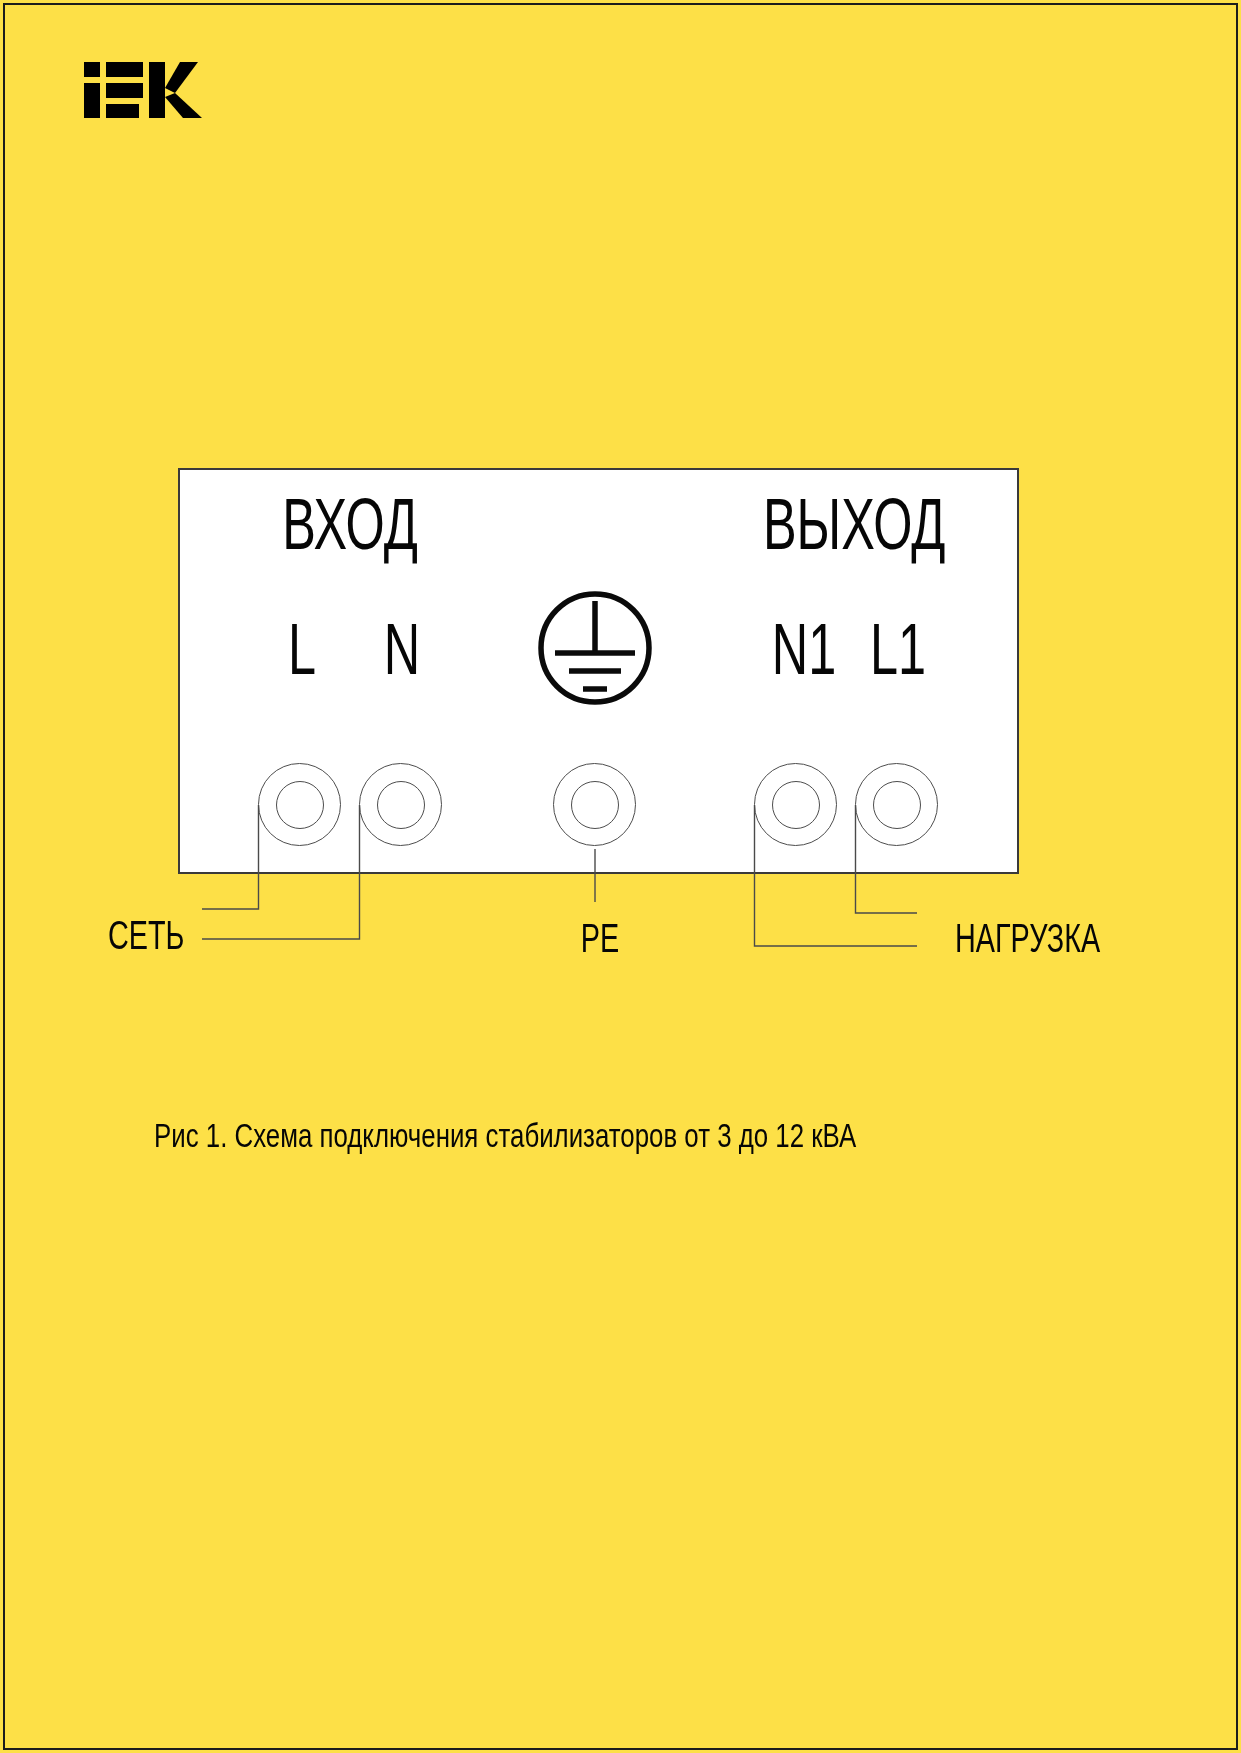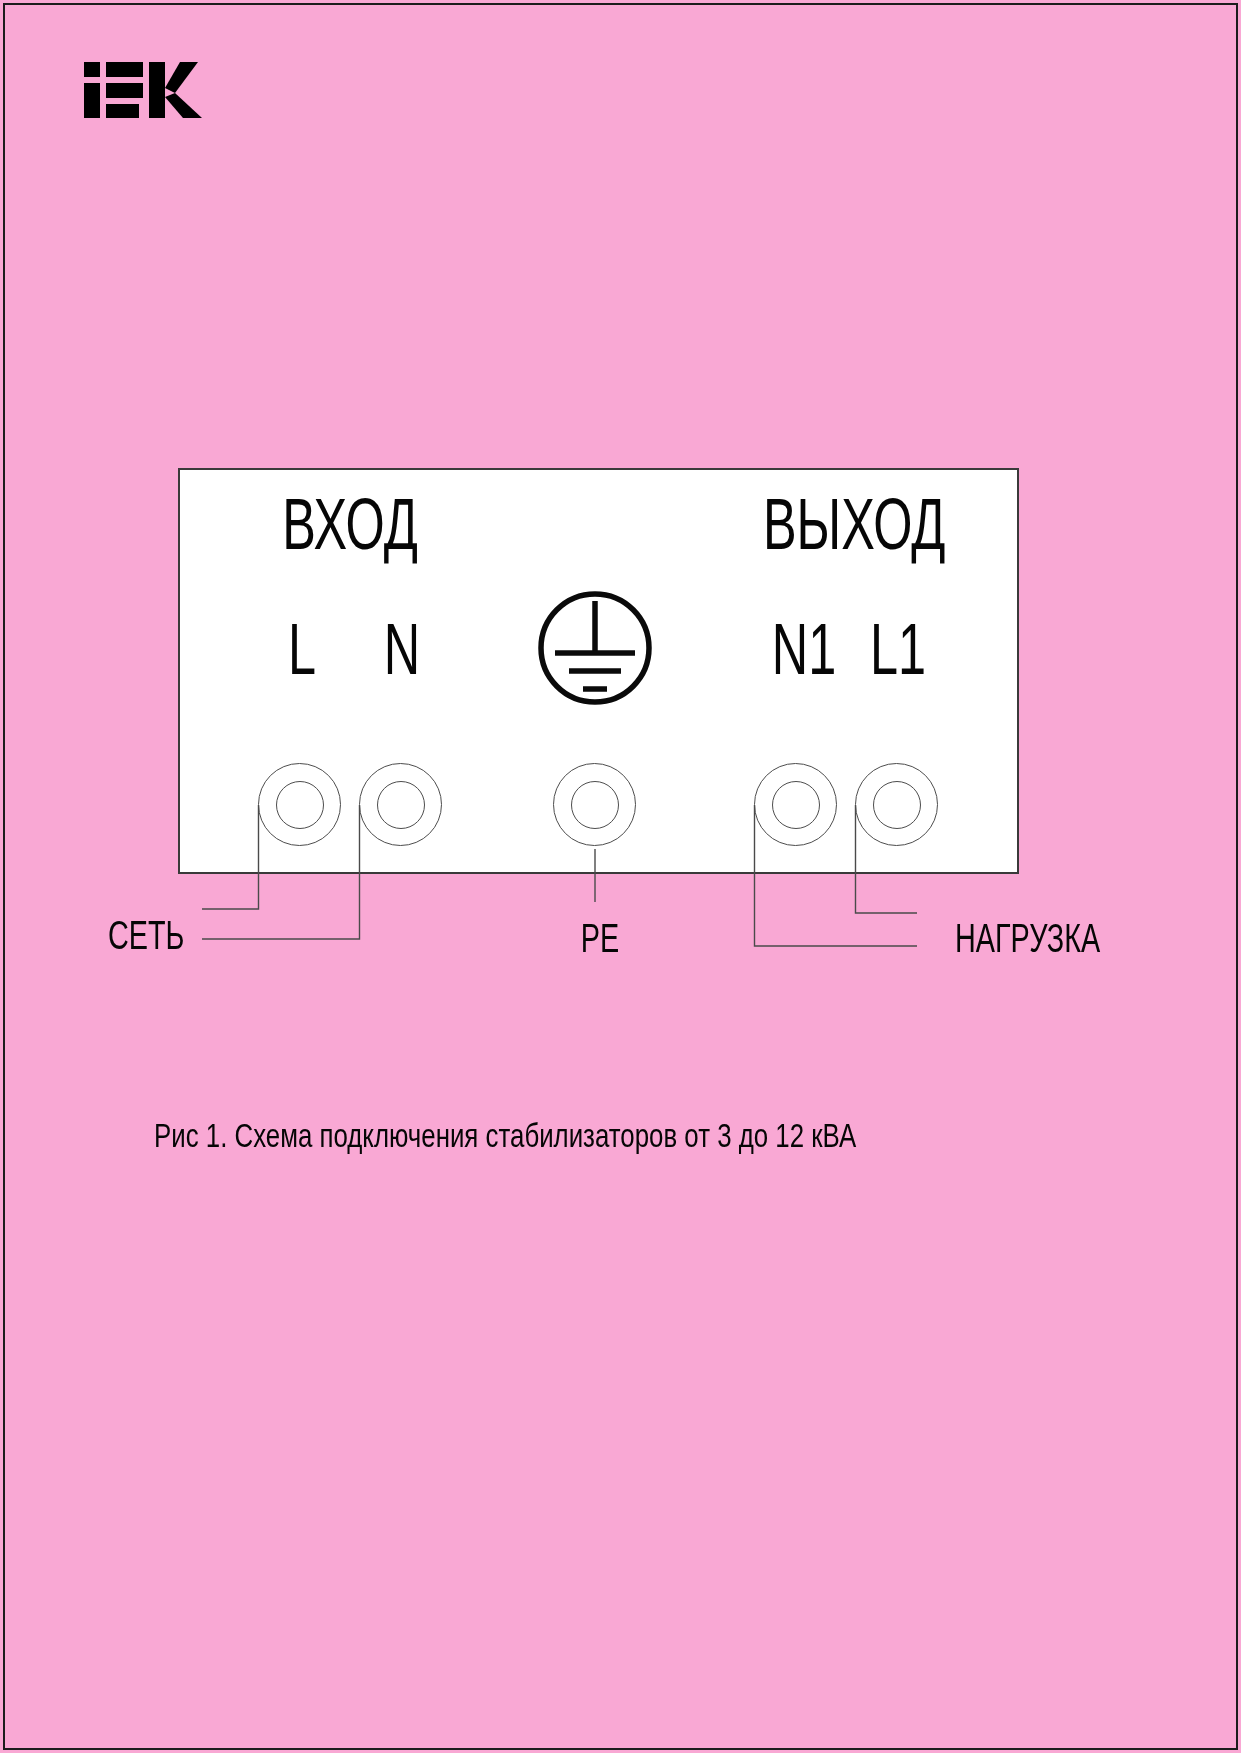--- a/index.html
+++ b/index.html
@@ -1,21 +1,21 @@
 <!DOCTYPE html>
 <html><head>
 <meta charset="utf-8">
 <style>
   * { margin: 0; padding: 0; box-sizing: border-box; }
   html, body { background: #e8e8e8; }
   .page {
     position: relative;
     width: 1241px;
     height: 1753px;
-    background: #f9a8d4;
+    background: #fde047;
     overflow: hidden;
     font-family: "Liberation Sans", sans-serif;
     color: #000;
   }
   .page-border {
     position: absolute;
     inset: 3px;
     border: 2px solid #1c1c1c;
     pointer-events: none;
   }

